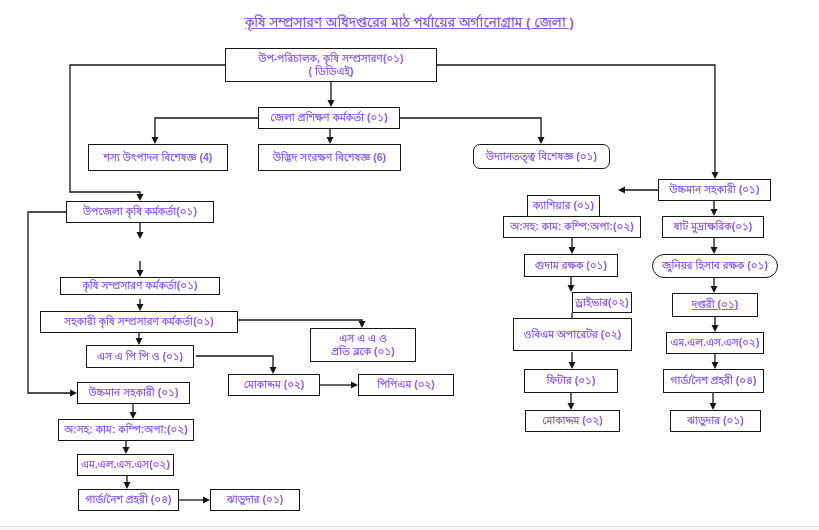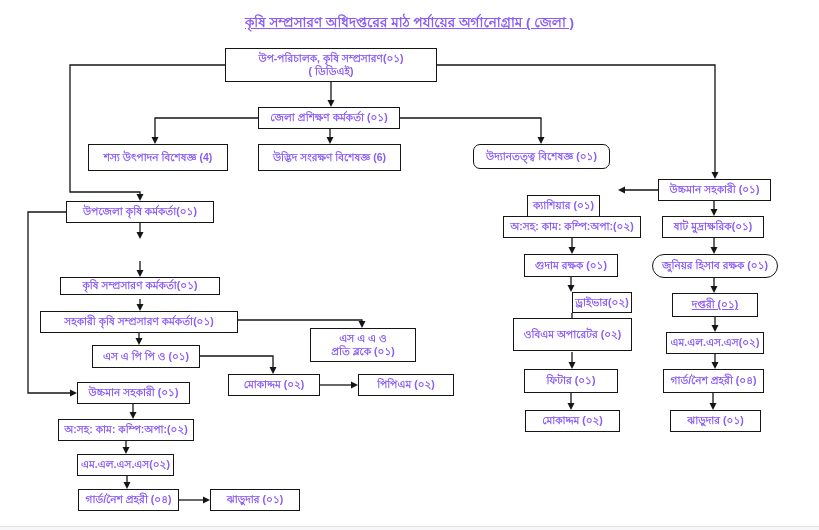--- a/index.html
+++ b/index.html
@@ -225,21 +225,21 @@
 
   <div class="box" style="left:66px;top:201px;width:148px;height:22px;">
       <span>উপজেলা কৃষি কর্মকর্তা(০১)</span>
     </div>
   <div class="box" style="left:60px;top:277px;width:160px;height:16px;">
       <span>কৃষি সম্প্রসারণ কর্মকর্তা(০১)</span>
     </div>
   <div class="box" style="left:40px;top:311px;width:198px;height:22px;">
       <span>সহকারী কৃষি সম্প্রসারণ কর্মকর্তা(০১)</span>
     </div>
-  <div class="box" style="left:92px;top:345px;width:108px;height:23px;">
+  <div class="box" style="left:86px;top:345px;width:108px;height:23px;">
       <span>এস এ পি পি ও (০১)</span>
     </div>
   <div class="box" style="left:310px;top:328px;width:106px;height:34px;">
     <span>এস এ এ ও</span>
       <span>প্রতি ব্লকে (০১)</span>
   </div>
   <div class="box" style="left:228px;top:374px;width:92px;height:22px;">
       <span>মোকাদ্দম (০২)</span>
     </div>
   <div class="box" style="left:358px;top:374px;width:96px;height:22px;">

